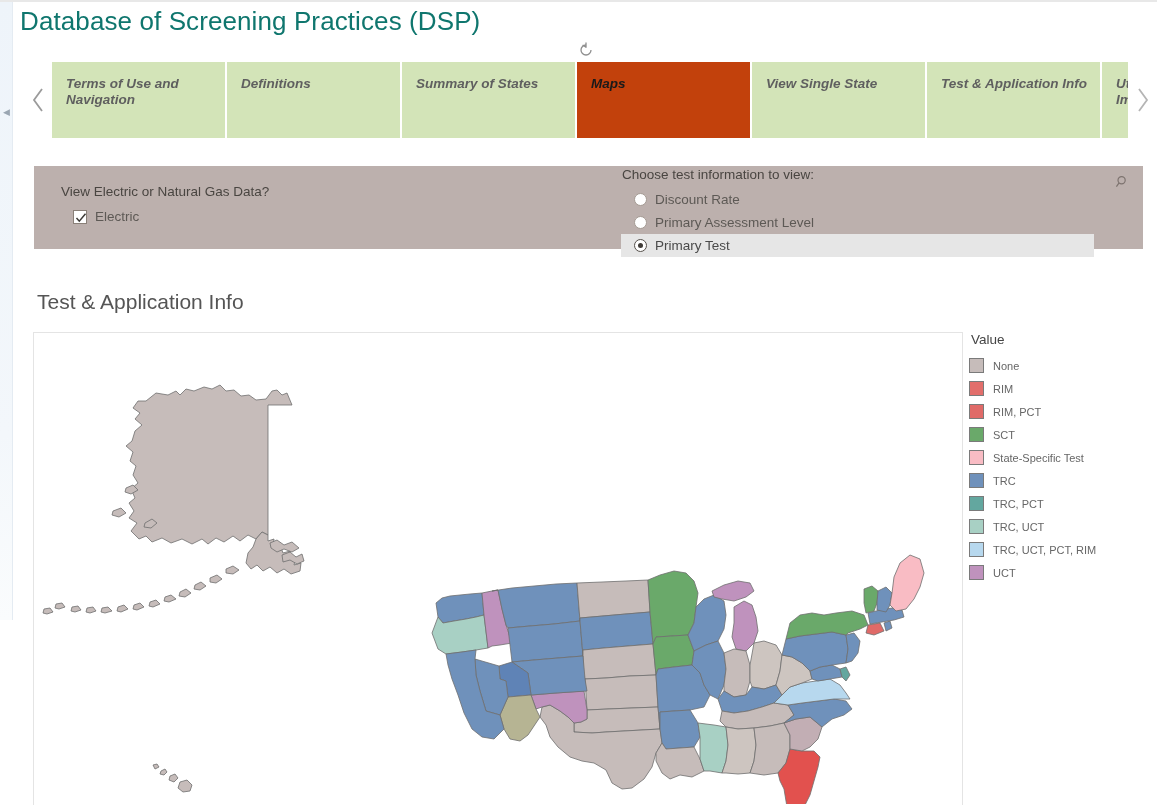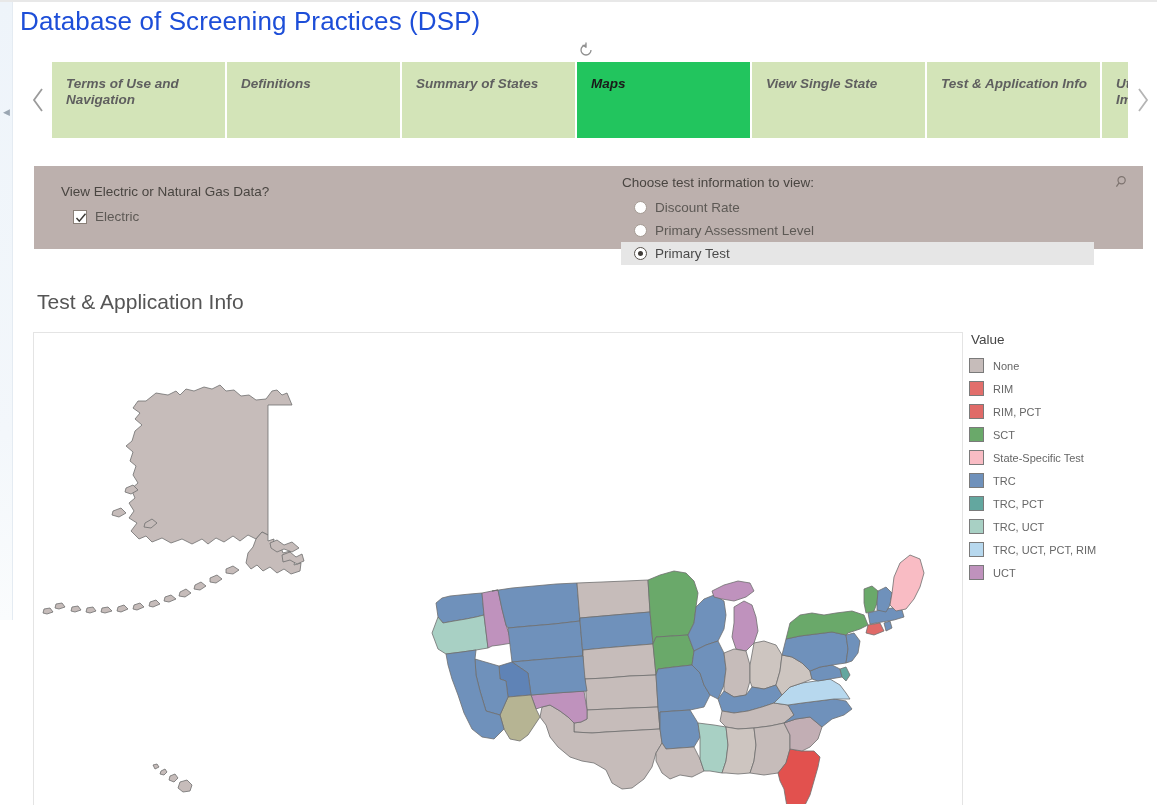--- a/index.html
+++ b/index.html
@@ -38,21 +38,21 @@
     position: absolute; left: 3px; top: 108px;
     width: 7px; height: 9px;
     color: #9aa6b2; font-size: 9px; line-height: 9px;
   }
 
   
   .page-title {
     position: absolute;
     left: 20px; top: 6px;
     font-size: 26px;
-    color: #1d4ed8;
+    color: #0f766e;
     font-weight: 400;
     letter-spacing: 0.1px;
     white-space: nowrap;
     font-family: "Liberation Sans", sans-serif;
   }
 
   
   .refresh-icon {
     position: absolute;
     left: 578px; top: 42px;
@@ -90,37 +90,37 @@
     background: #d3e4b8;
     padding: 14px 13px 0 14px;
     font-size: 13.5px;
     font-weight: bold;
     color: #5f5f5f;
     line-height: 16px;
     cursor: pointer;
     user-select: none;
   }
   .tab.active {
-    background: #22c55e;
+    background: #c2410c;
     color: #1a1a1a;
   }
   .tab.partial { flex: 0 0 58px; padding-right: 0; overflow: hidden; }
 
   
   .filter-panel {
     position: absolute;
     left: 34px; top: 166px;
     width: 1109px; height: 83px;
     background: #bcb0ad;
   }
   .filter-left {
     position: absolute; left: 27px; top: 18px;
   }
   .filter-right {
-    position: absolute; left: 588px; top: 9px; width: 495px;
+    position: absolute; left: 588px; top: 1px; width: 495px;
   }
   .filter-heading {
     font-size: 13.5px;
     color: #494541;
     margin-bottom: 6px;
     white-space: nowrap;
   }
   .opt-row {
     display: flex; align-items: center;
     height: 23px;

